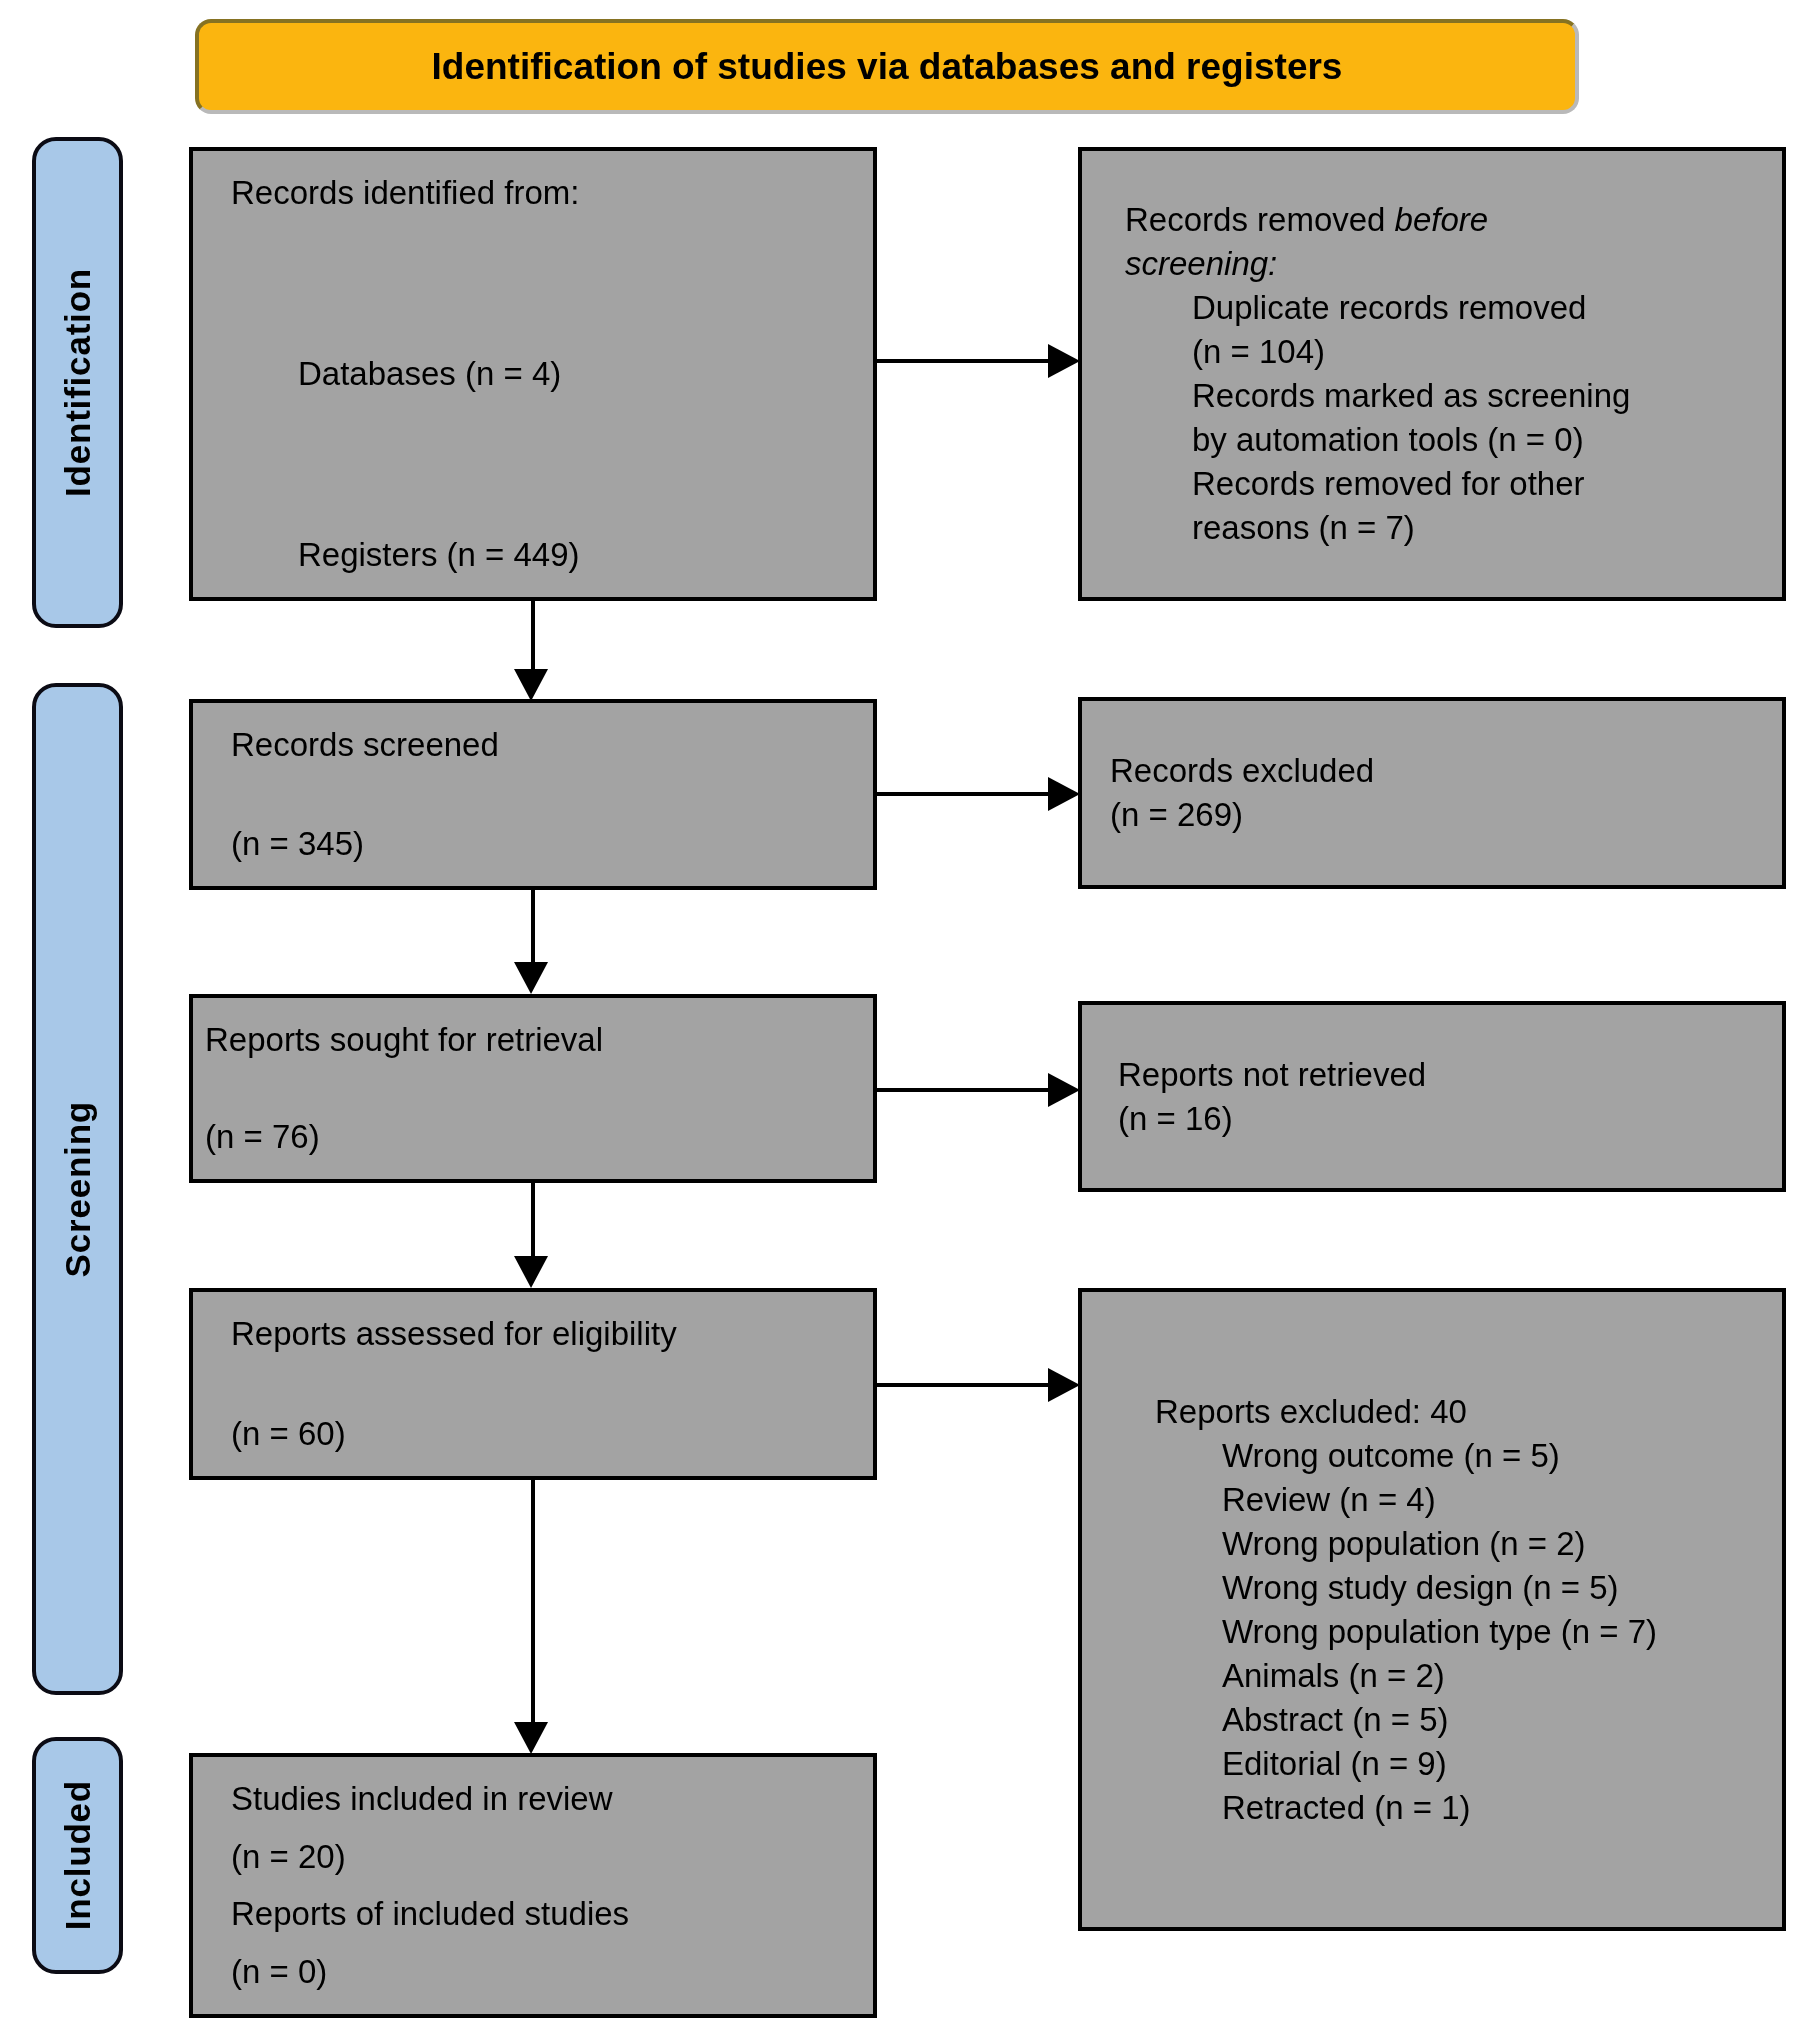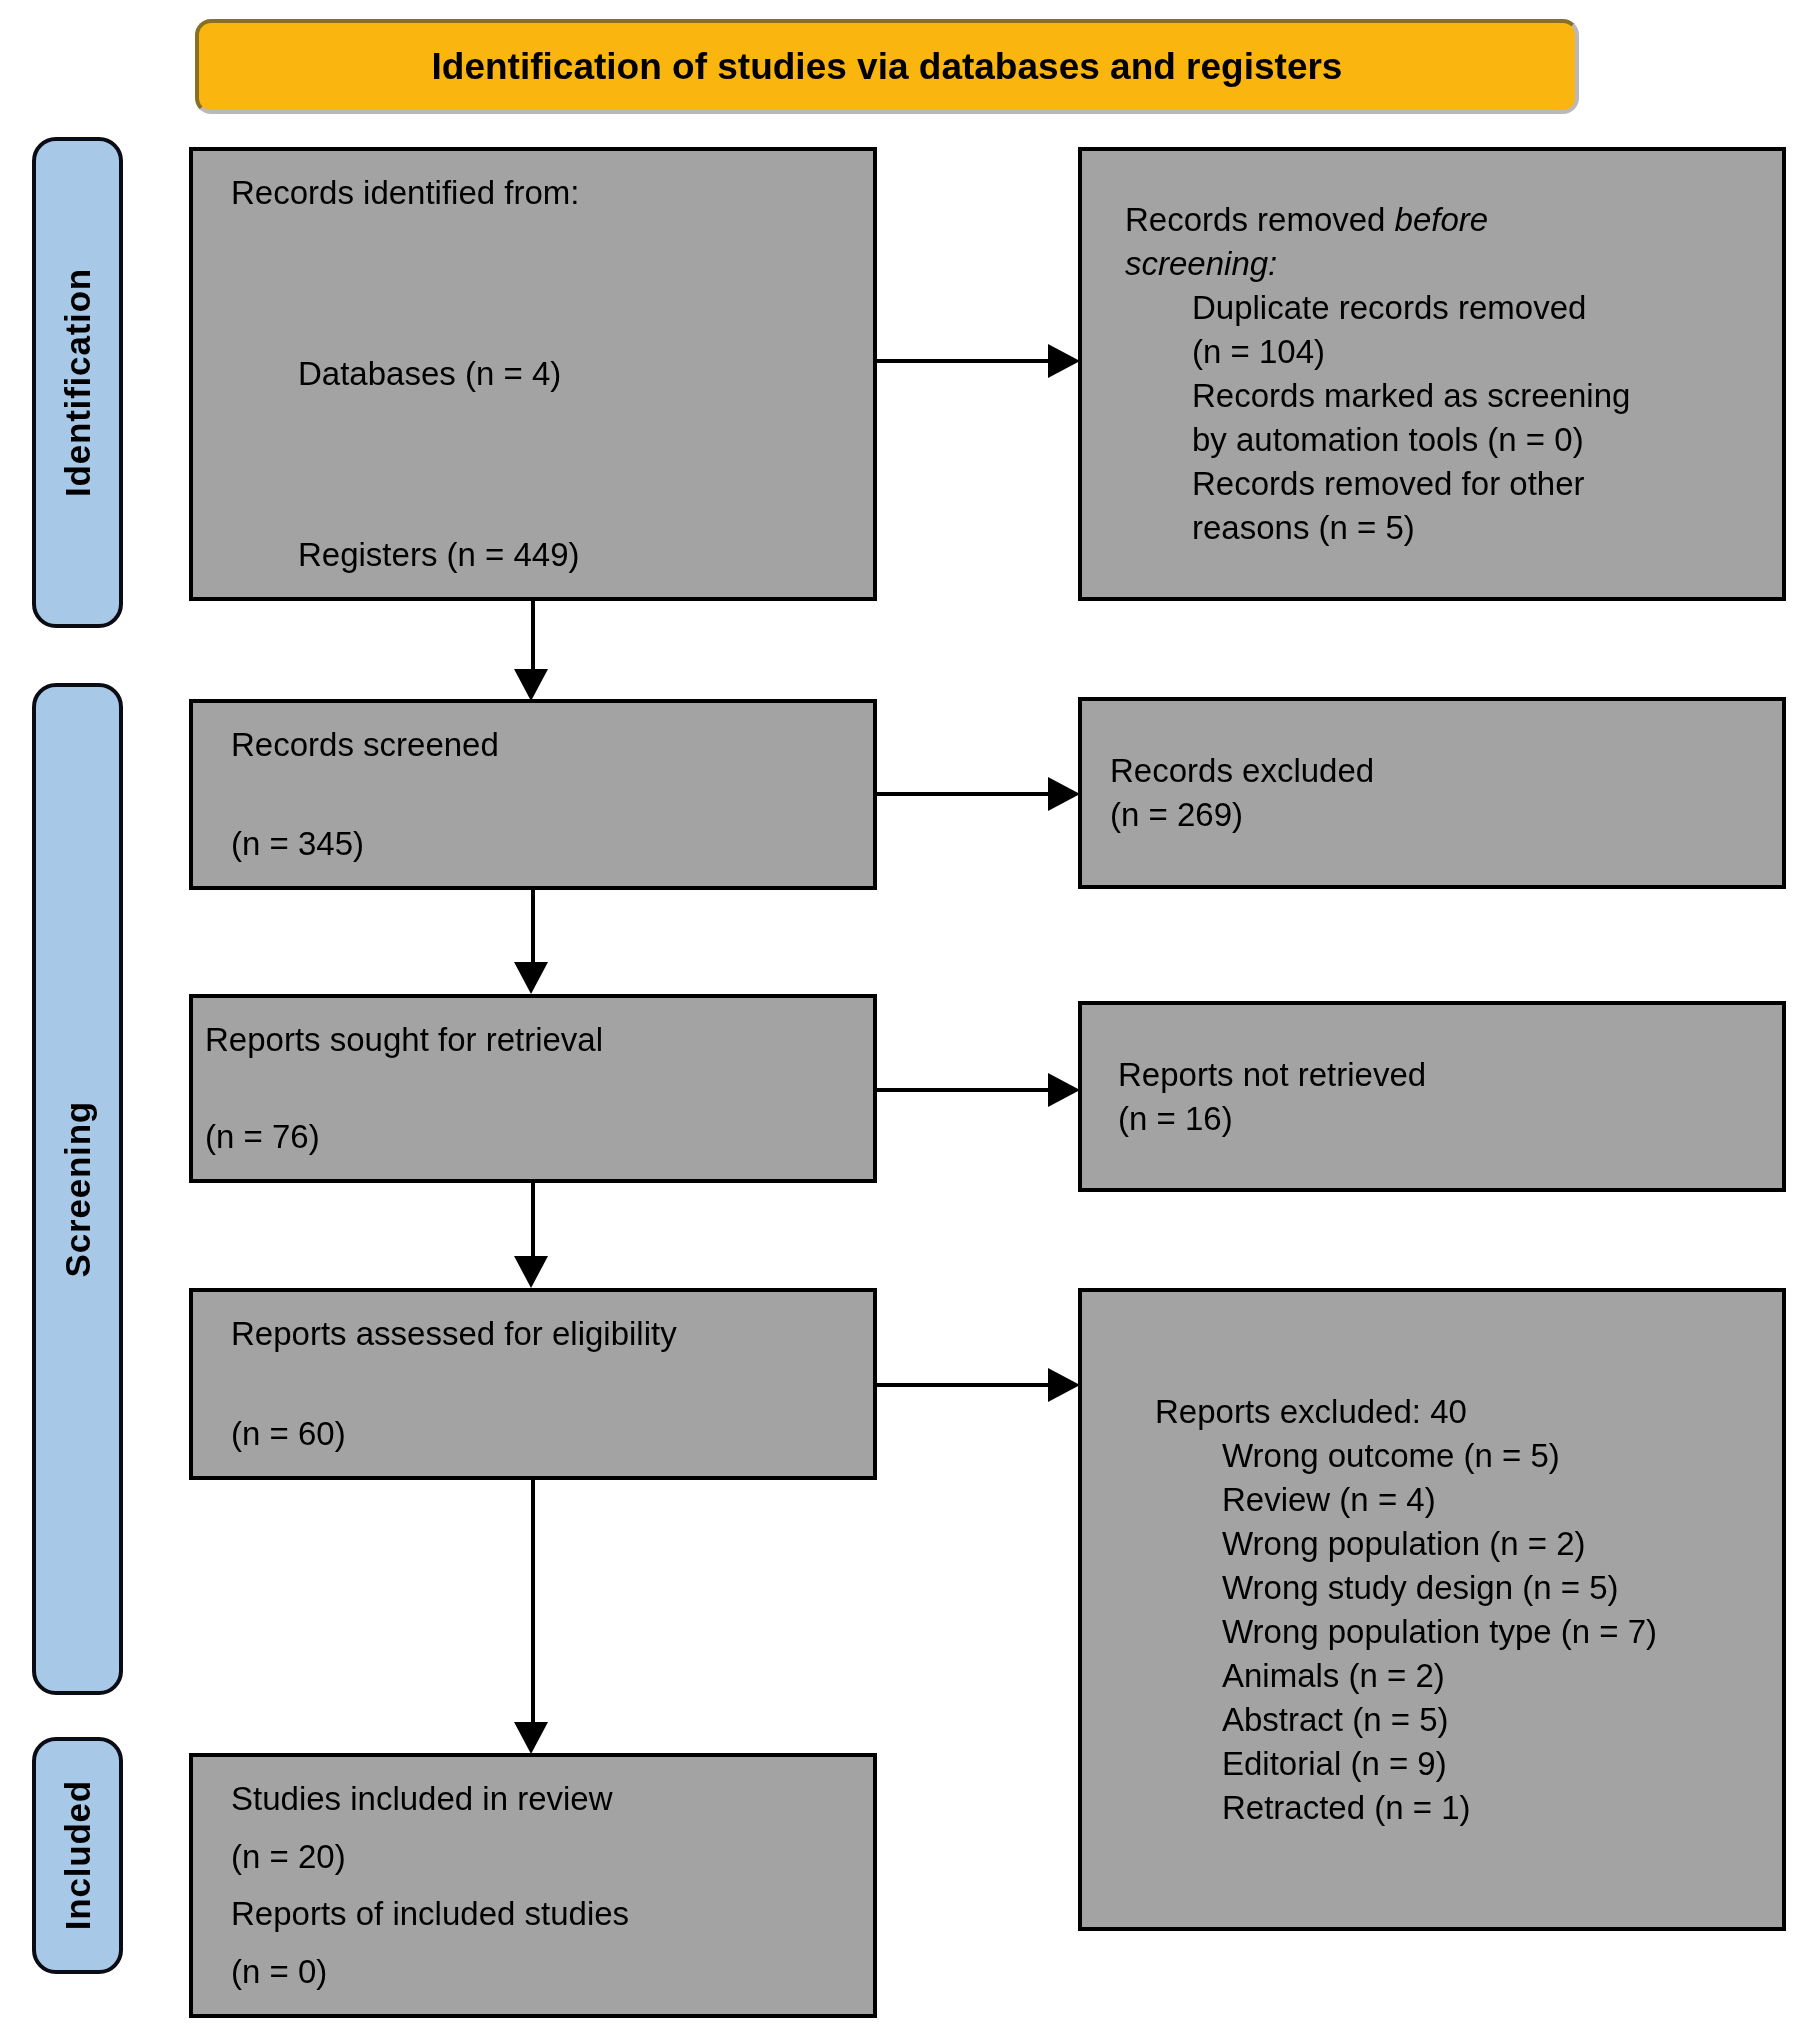--- a/index.html
+++ b/index.html
@@ -129,21 +129,21 @@
   </div>
 
   <div class="box col2 box-removed">
     <div><span>Records removed </span><span class="italic">before</span></div>
     <div class="italic">screening:</div>
     <div class="indent">Duplicate records removed</div>
     <div class="indent">(n = 104)</div>
     <div class="indent">Records marked as screening</div>
     <div class="indent">by automation tools (n = 0)</div>
     <div class="indent">Records removed for other</div>
-    <div class="indent">reasons (n = 5)</div>
+    <div class="indent">reasons (n = 7)</div>
   </div>
 
   <div class="box col2 box-excluded-records">
     <div>Records excluded</div>
     <div>(n = 269)</div>
   </div>
 
   <div class="box col2 box-not-retrieved">
     <div>Reports not retrieved</div>
     <div>(n = 16)</div>

